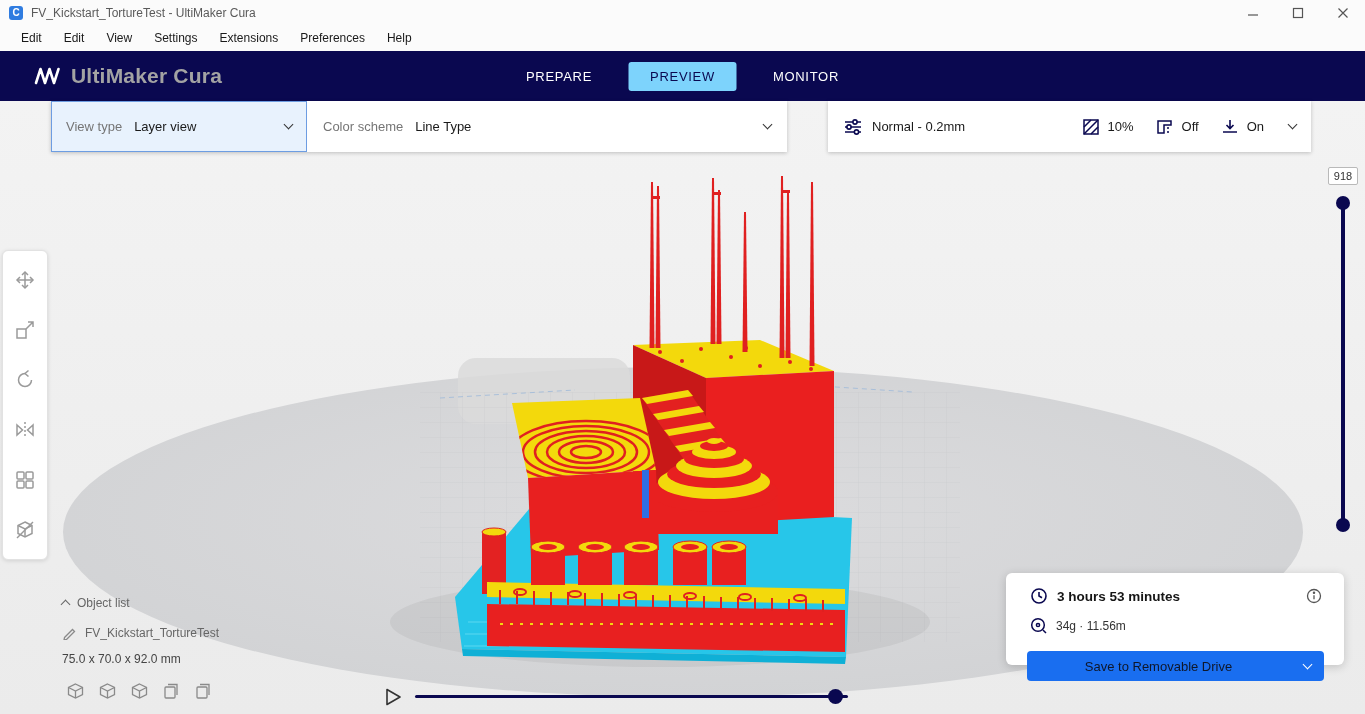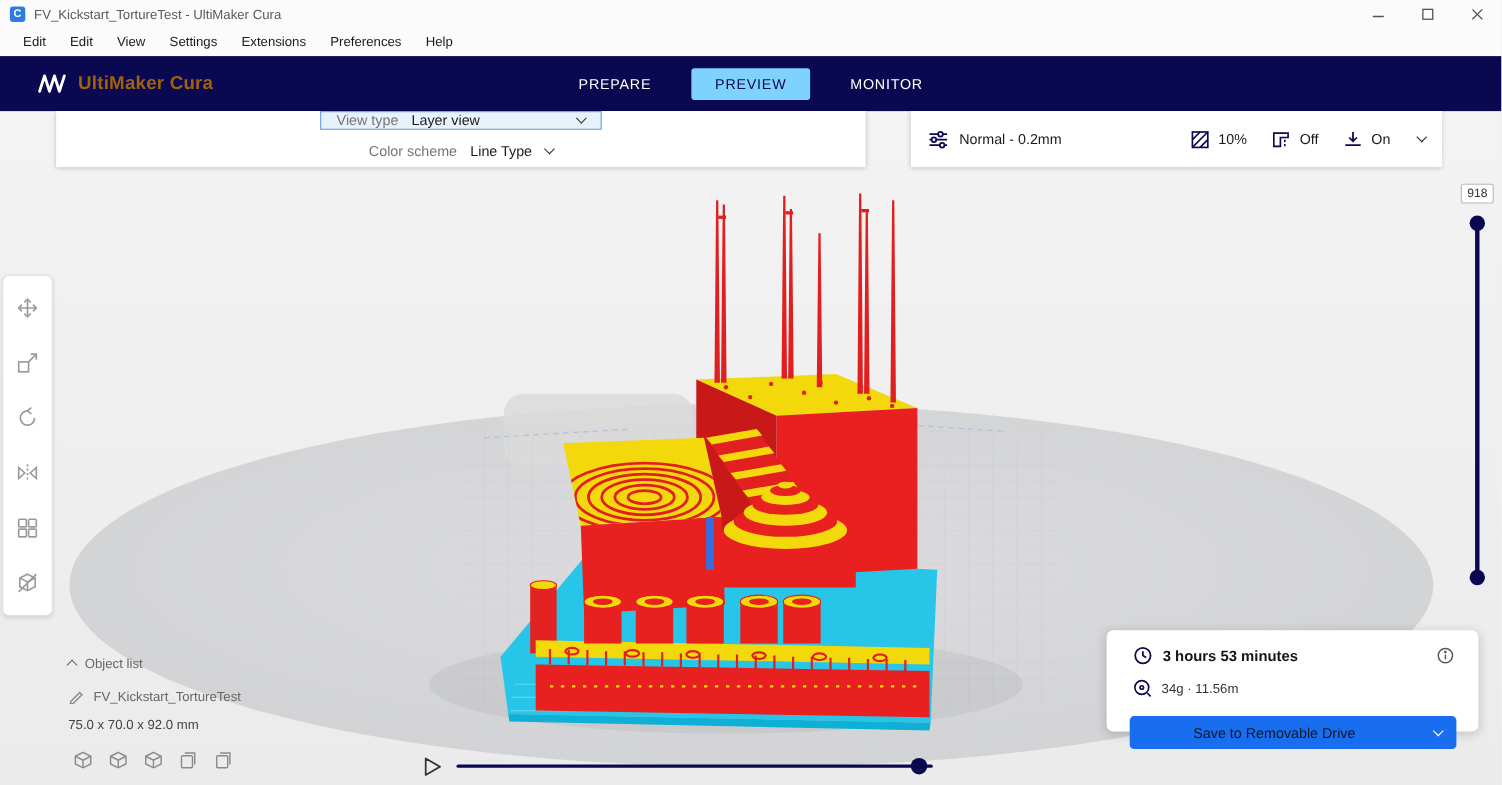--- a/index.html
+++ b/index.html
@@ -14,30 +14,30 @@
   .win-controls { margin-left:auto; display:flex; height:100%; }
   .win-btn { width:45px; display:flex; align-items:center; justify-content:center; }
 
   
   .menubar { position:absolute; top:25px; left:0; right:0; height:26px; background:#fbfbfb; display:flex; align-items:center; padding-left:10px; }
   .menu-item { padding:0 11px; font-size:12px; color:#1a1a1a; line-height:26px; cursor:default; }
 
   
   .header { position:absolute; top:51px; left:0; right:0; height:50px; background:#0a0850; display:flex; align-items:center; }
   .brand { display:flex; align-items:center; margin-left:34px; gap:9px; }
-  .brand-text { color:#a16207; font-size:17px; font-weight:700; letter-spacing:.2px; }
+  .brand-text { color:#a3a3a3; font-size:21px; font-weight:700; letter-spacing:.2px; }
   .stages { position:absolute; left:50%; transform:translateX(-50%); display:flex; align-items:center; gap:14px; }
   .stage { color:#fff; font-size:13px; letter-spacing:.7px; padding:7px 22px; }
   .stage.active { background:#7dd3fc; color:#0a0850; border-radius:3px; }
   .header-right { margin-left:auto; margin-right:13px; display:flex; align-items:center; gap:13px; }
   .outline-btn { border:1px solid #fff; border-radius:2px; color:#fff; font-size:12px; padding:5px 9px; }
 
   
   .toolbar-card { position:absolute; top:101px; height:51px; background:#fff; box-shadow:0 1px 4px rgba(0,0,0,.22); display:flex; align-items:center; z-index:5; }
-  #card-view { left:51px; width:736px;flex-direction:column; }
+  #card-view { left:51px; width:736px; }
   #card-settings { left:828px; width:483px; padding:0 15px; gap:9px; }
   .viewtype-box { width:256px; height:51px; background:#e8f2fd; border:1px solid #6d9de2; display:flex; align-items:center; padding:0 14px; gap:12px; }
   .label-gray { color:#757575; font-size:13px; }
   .value-dark { color:#1a1a1a; font-size:13px; }
   .caret { width:7px; height:7px; border-right:1.6px solid #333; border-bottom:1.6px solid #333; transform:rotate(45deg); margin-top:-4px; flex:none; }
   .colorscheme-box { flex:1; height:100%; display:flex; align-items:center; padding:12px 16px; gap:12px; }
   .push-right { margin-left:auto; }
   .setting-group { display:flex; align-items:center; gap:7px; }
   .setting-group .value-dark { font-weight:400; }
 

